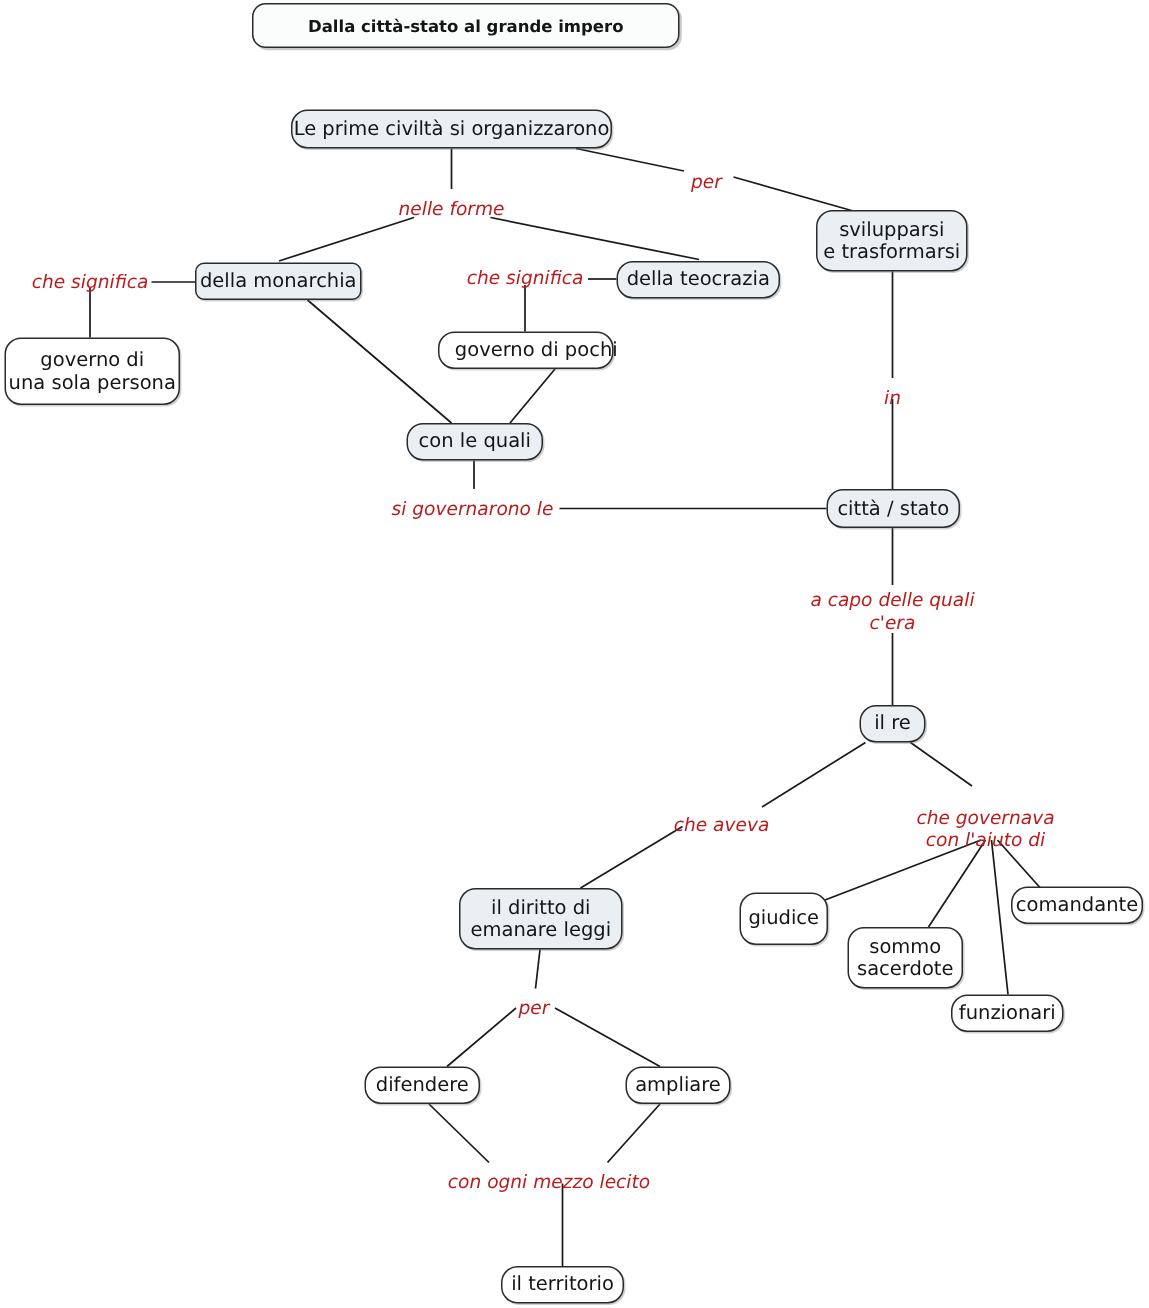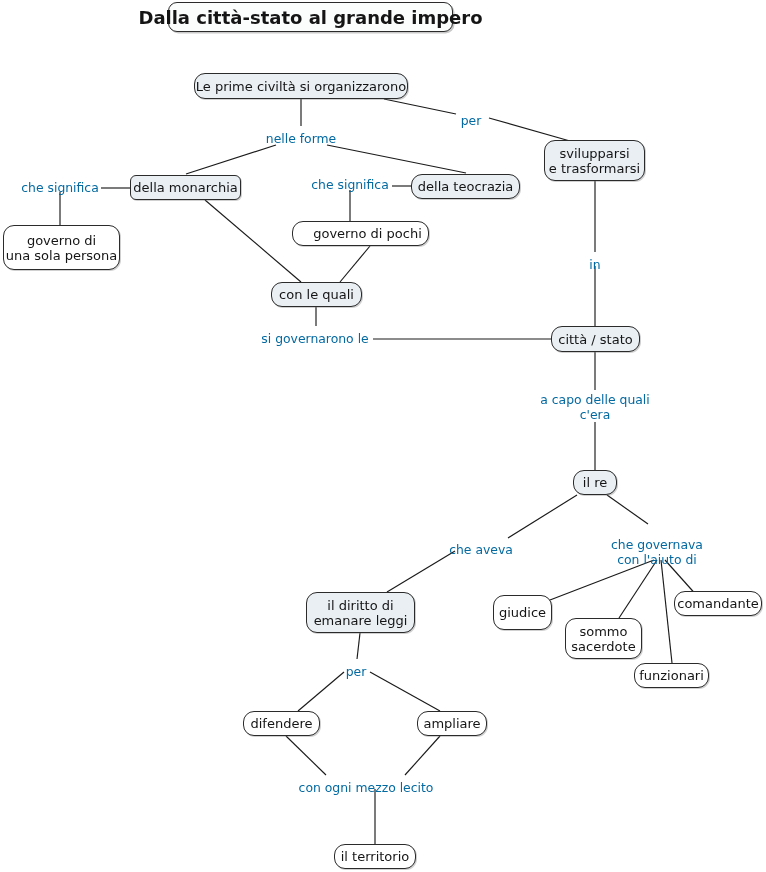--- a/index.html
+++ b/index.html
@@ -47,35 +47,36 @@
     color: #151515;
     padding: 2px 6px;
     white-space: pre;
     box-shadow: 1px 1px 0 rgba(120,120,120,0.35);
   }
   .node.filled {
     background: #e9eff3;
   }
   .node.title {
     font-weight: bold;
-    font-size: 18px;
+    font-size: 11px;
     border-radius: 9px;
     border-width: 1.3px;
     background: #fbfcfc;
     box-shadow: 1.5px 1.5px 0 rgba(120,120,120,0.4);
   }
   .linklabel {
     position: absolute;
     font-size: 12.4px;
     line-height: 14.5px;
-    color: #0369a1;
+    color: #b91c1c;
     text-align: center;
     white-space: pre;
     background: transparent;
     transform: translateX(-50%);
+    font-style: italic;
   }
 </style>
 </head>
 <body>
 
 <div id="canvas">
   <svg id="edges" viewBox="0 0 766 872">
       <path d="M301 99 L301 126"></path>
       <path d="M276 145 L186 174"></path>
       <path d="M327 145 L466 173"></path>
@@ -109,21 +110,21 @@
     </svg>
   <div id="node-layer">
       <div class="node title" style="left: 168px; top: 2px; width: 285px; height: 30px;">Dalla città-stato al grande impero</div>
       <div class="node filled" style="left: 194px; top: 73px; width: 214px; height: 26px;">Le prime civiltà si organizzarono</div>
       <div class="node filled" style="left: 544px; top: 140px; width: 101px; height: 41px;">svilupparsi
 e trasformarsi</div>
       <div class="node filled" style="left: 130px; top: 175px; width: 111px; height: 25px; border-radius: 6px;">della monarchia</div>
       <div class="node filled" style="left: 411px; top: 174px; width: 109px; height: 25px;">della teocrazia</div>
       <div class="node" style="left: 3px; top: 225px; width: 117px; height: 45px;">governo di
 una sola persona</div>
-      <div class="node" style="left: 292px; top: 221px; width: 137px; height: 25px; padding-left: 20px;">governo di pochi</div>
+      <div class="node" style="left: 292px; top: 221px; width: 117px; height: 25px; padding-left: 20px;">governo di pochi</div>
       <div class="node filled" style="left: 271px; top: 282px; width: 91px; height: 25px;">con le quali</div>
       <div class="node filled" style="left: 551px; top: 326px; width: 89px; height: 26px;">città / stato</div>
       <div class="node filled" style="left: 573px; top: 470px; width: 44px; height: 25px;">il re</div>
       <div class="node filled" style="left: 306px; top: 592px; width: 109px; height: 41px;">il diritto di
 emanare leggi</div>
       <div class="node" style="left: 493px; top: 595px; width: 59px; height: 35px;">giudice</div>
       <div class="node" style="left: 565px; top: 618px; width: 77px; height: 41px;">sommo
 sacerdote</div>
       <div class="node" style="left: 634px; top: 663px; width: 75px; height: 25px;">funzionari</div>
       <div class="node" style="left: 674px; top: 591px; width: 88px; height: 25px;">comandante</div>

